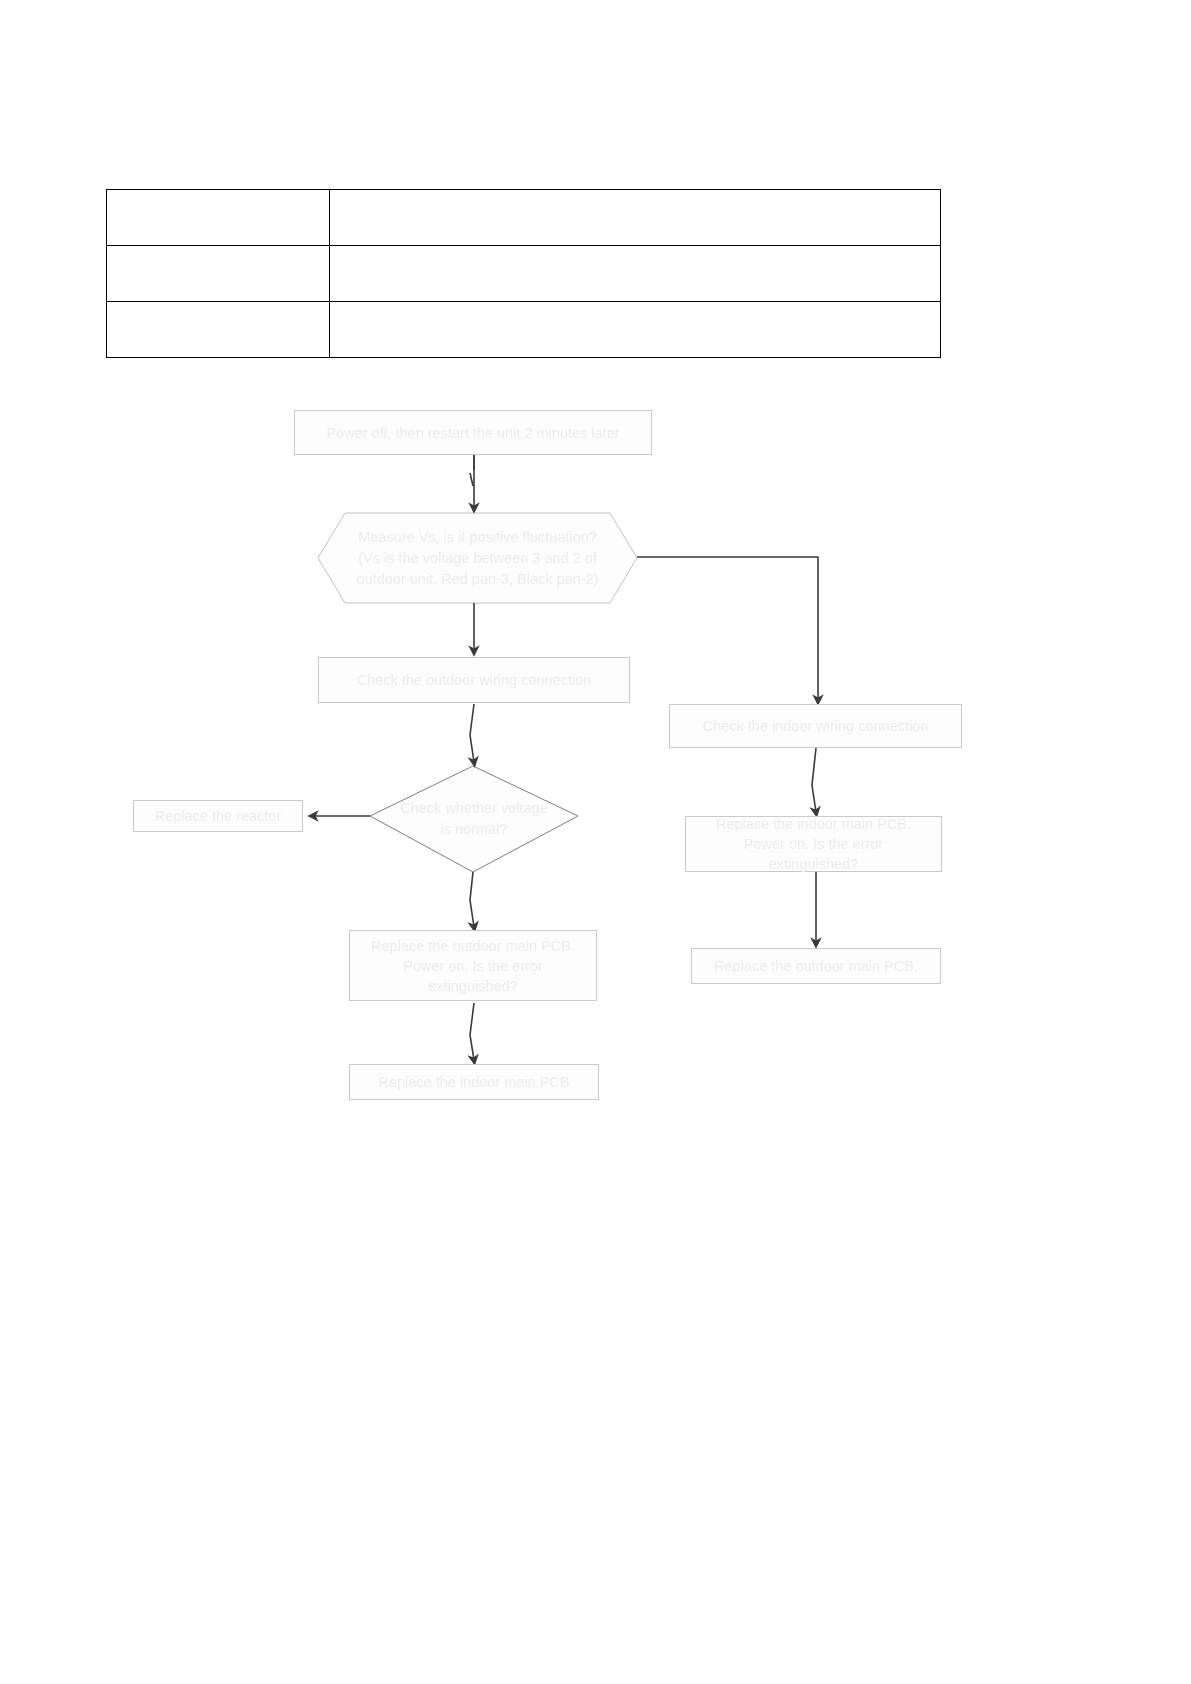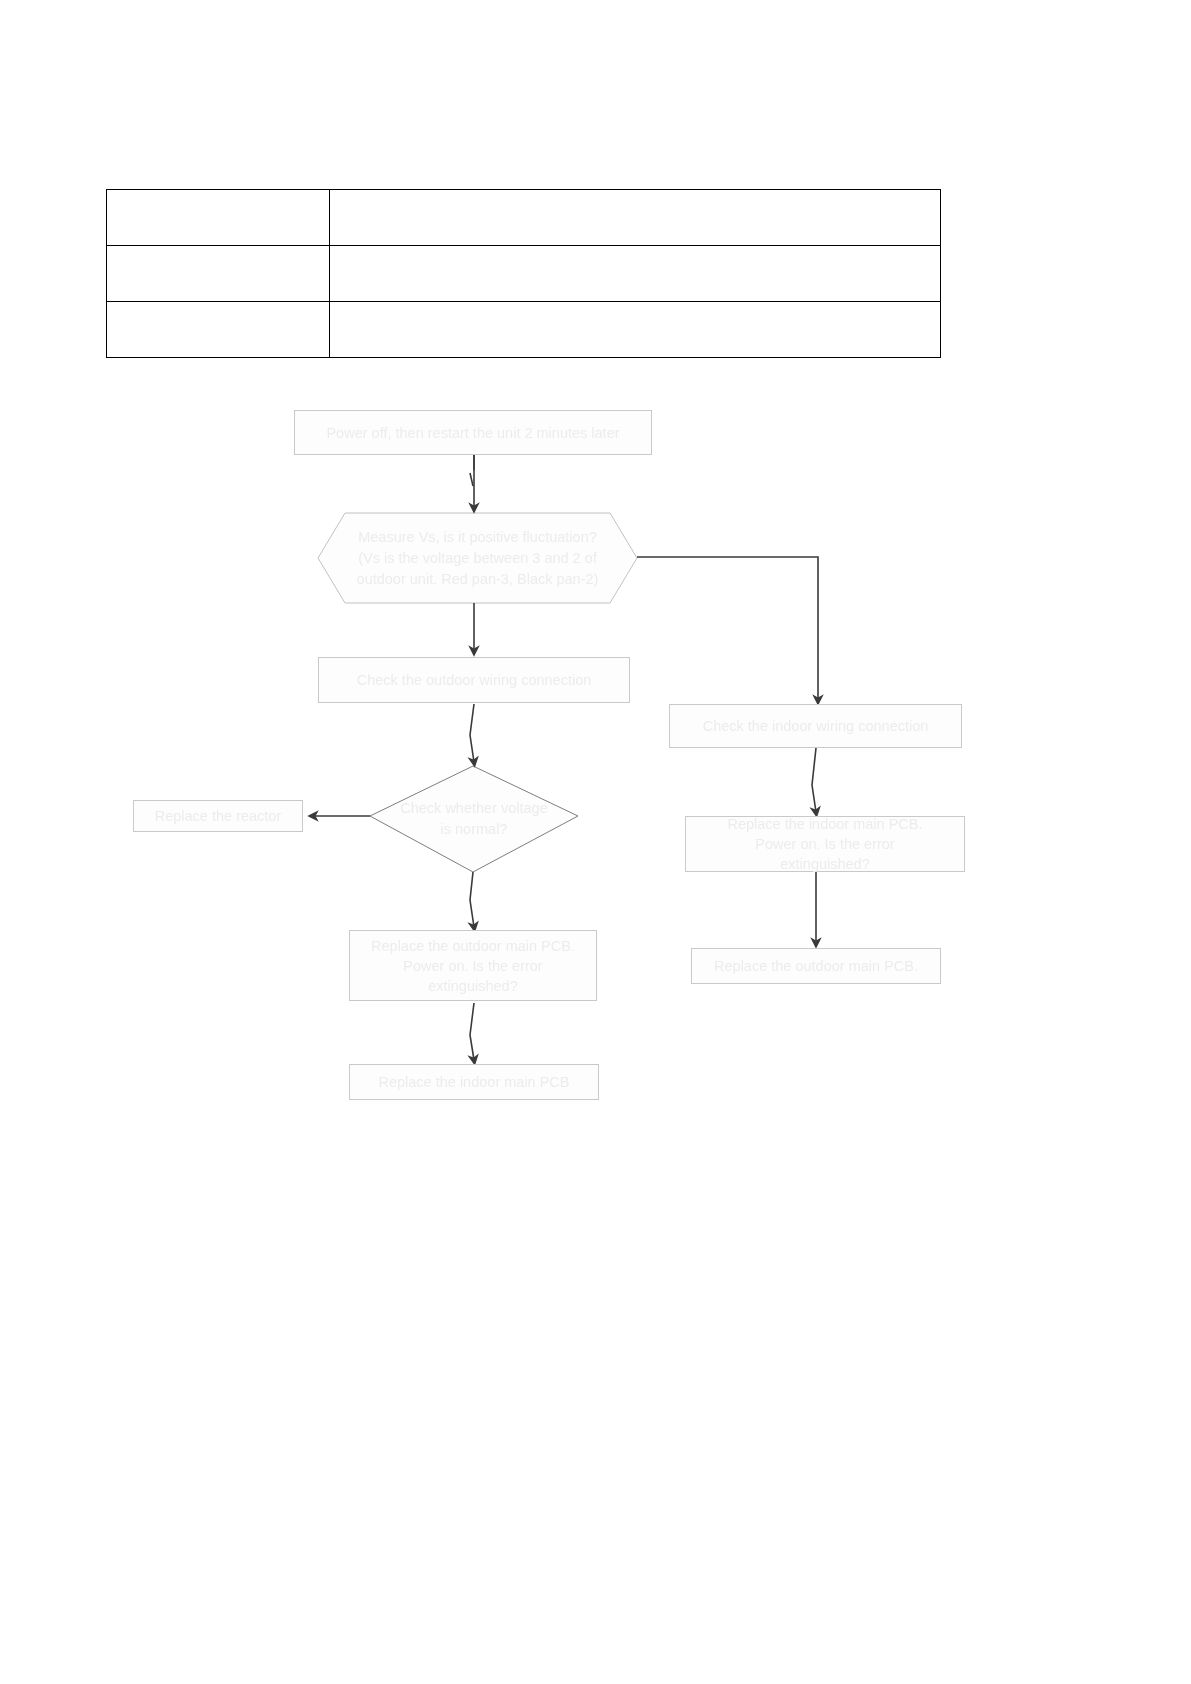--- a/index.html
+++ b/index.html
@@ -159,21 +159,21 @@
   </div>
 
   <div class="node rect" style="left:349px;top:1064px;width:250px;height:36px;">
     <span class="lbl">Replace the indoor main PCB</span>
   </div>
 
   <div class="node rect" style="left:669px;top:704px;width:293px;height:44px;">
     <span class="lbl">Check the indoor wiring connection</span>
   </div>
 
-  <div class="node rect" style="left:685px;top:816px;width:280px;height:56px;">
+  <div class="node rect" style="left:685px;top:816px;width:257px;height:56px;">
     <div>
       <div>Replace the indoor main PCB.</div>
       <div>Power on. Is the error</div>
       <div>extinguished?</div>
     </div>
   </div>
 
   <div class="node rect" style="left:691px;top:948px;width:250px;height:36px;">
     <span class="lbl">Replace  the outdoor main PCB.</span>
   </div>

